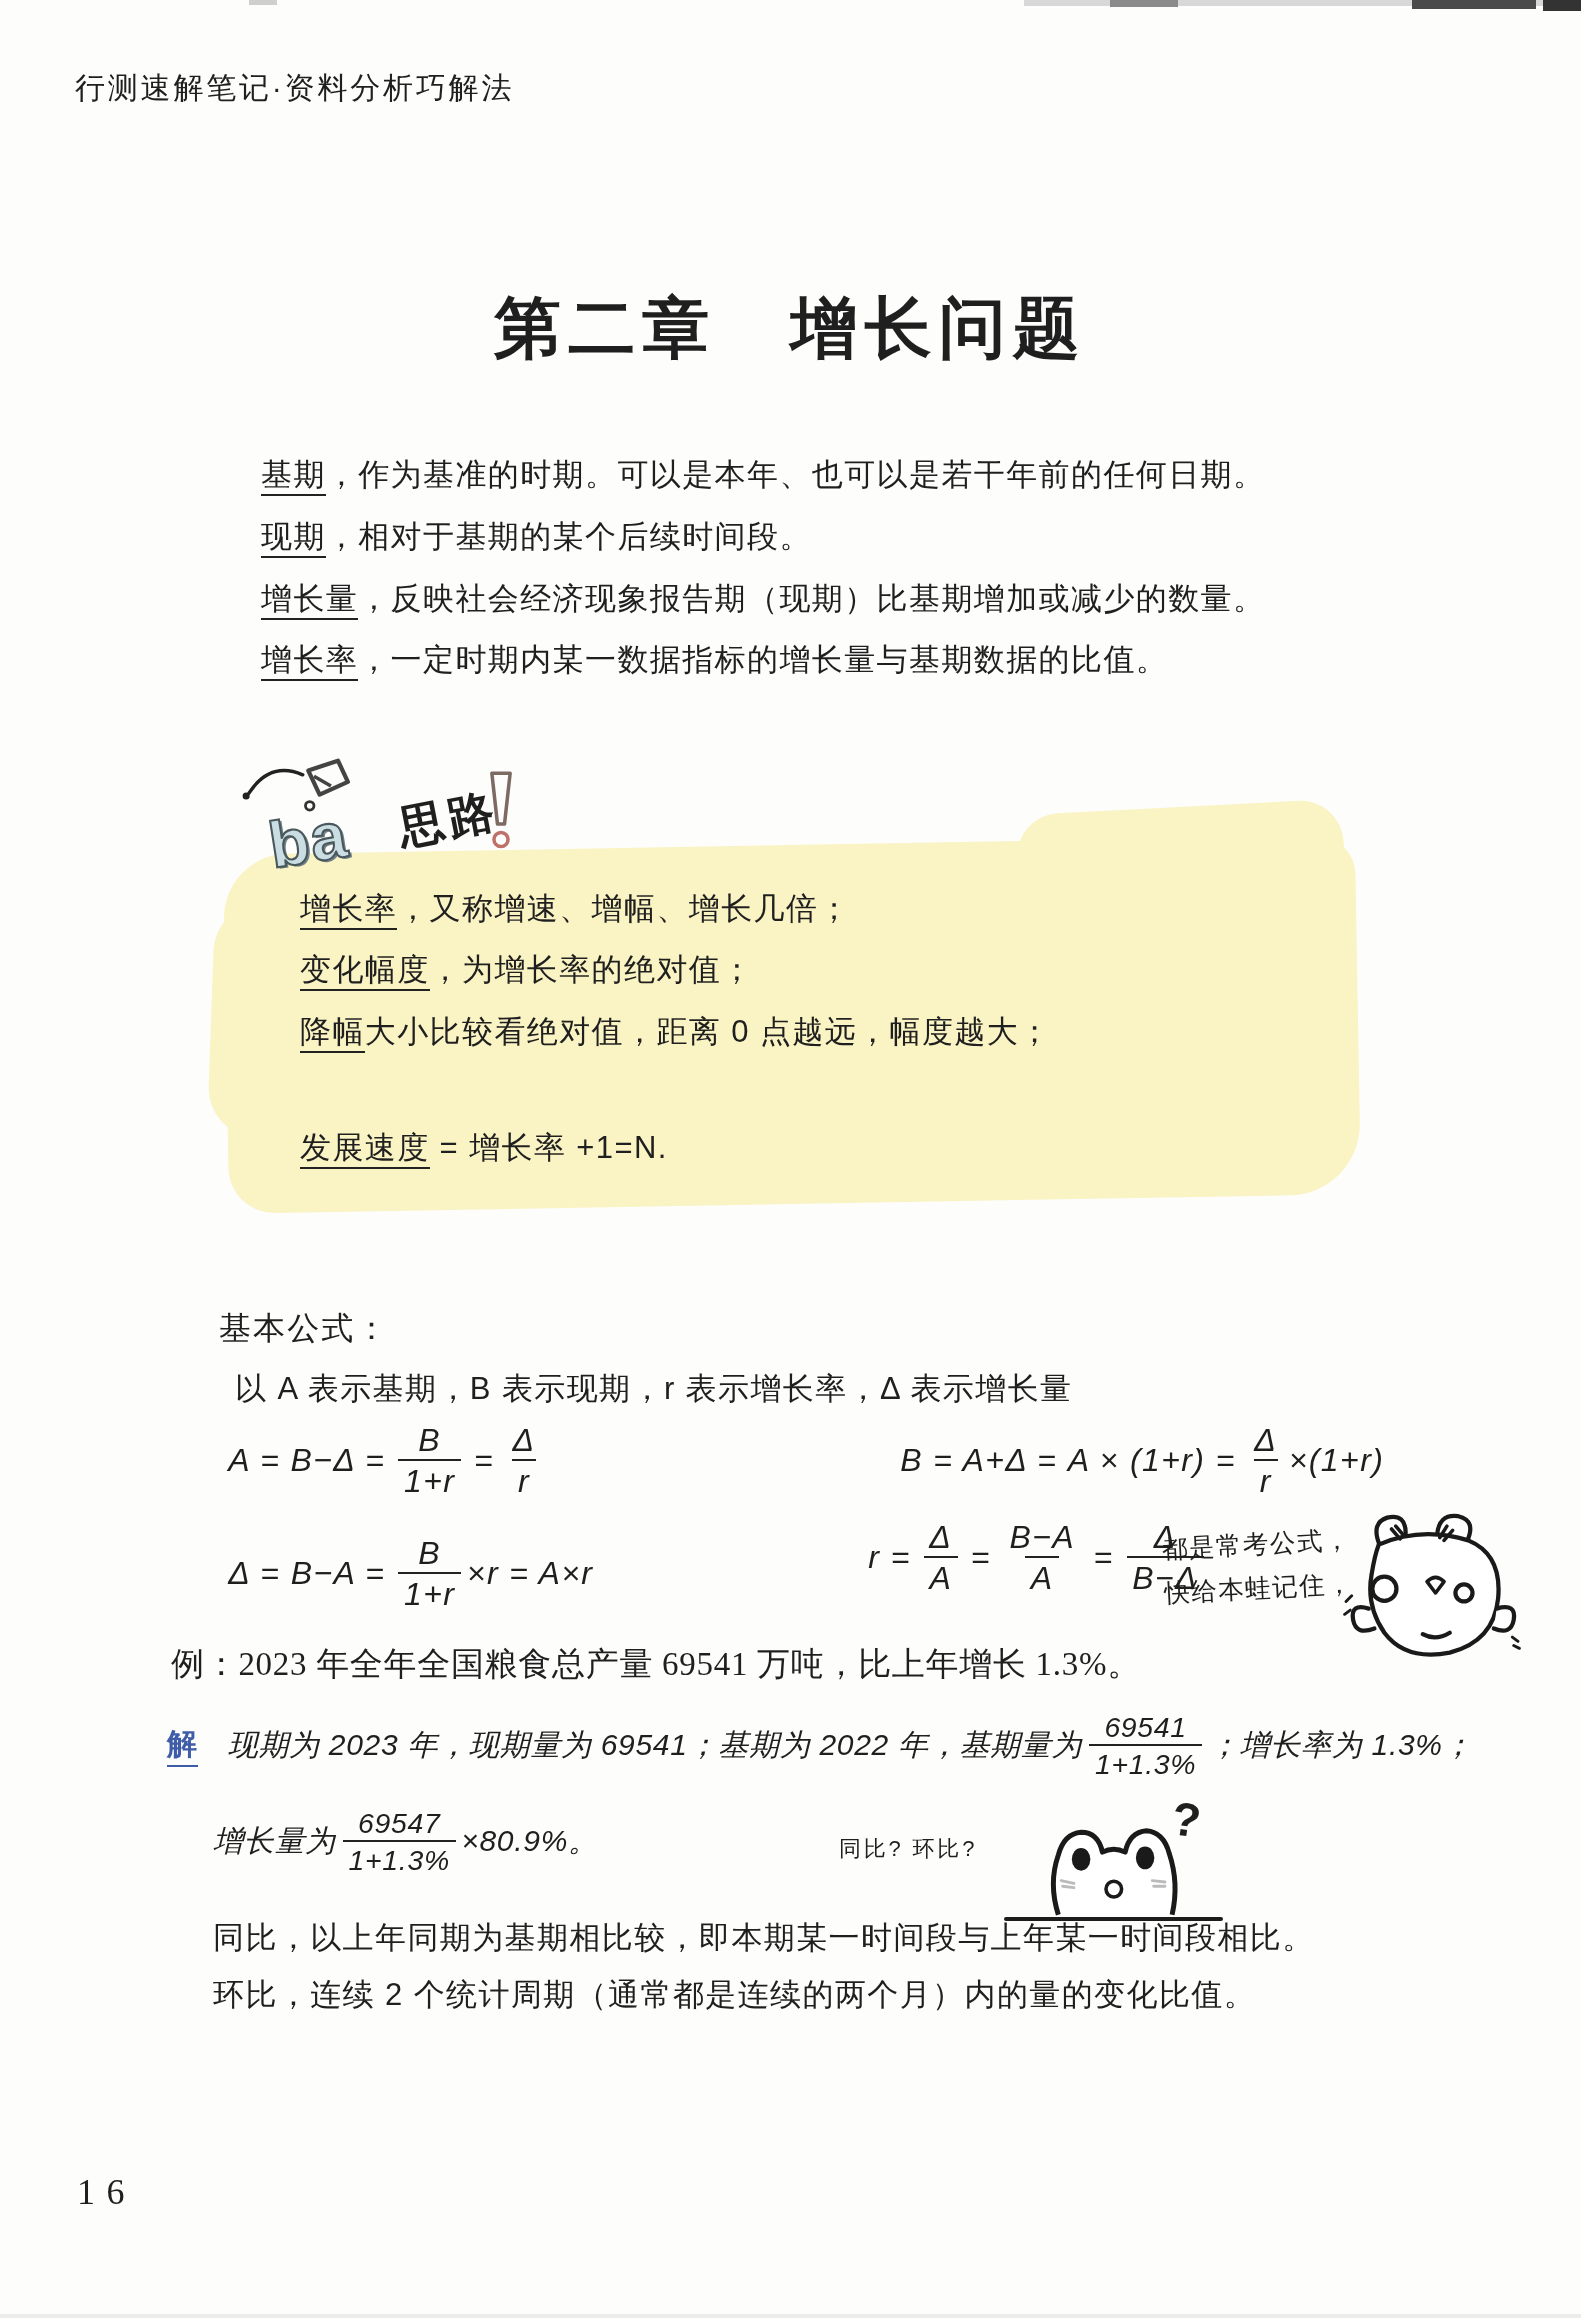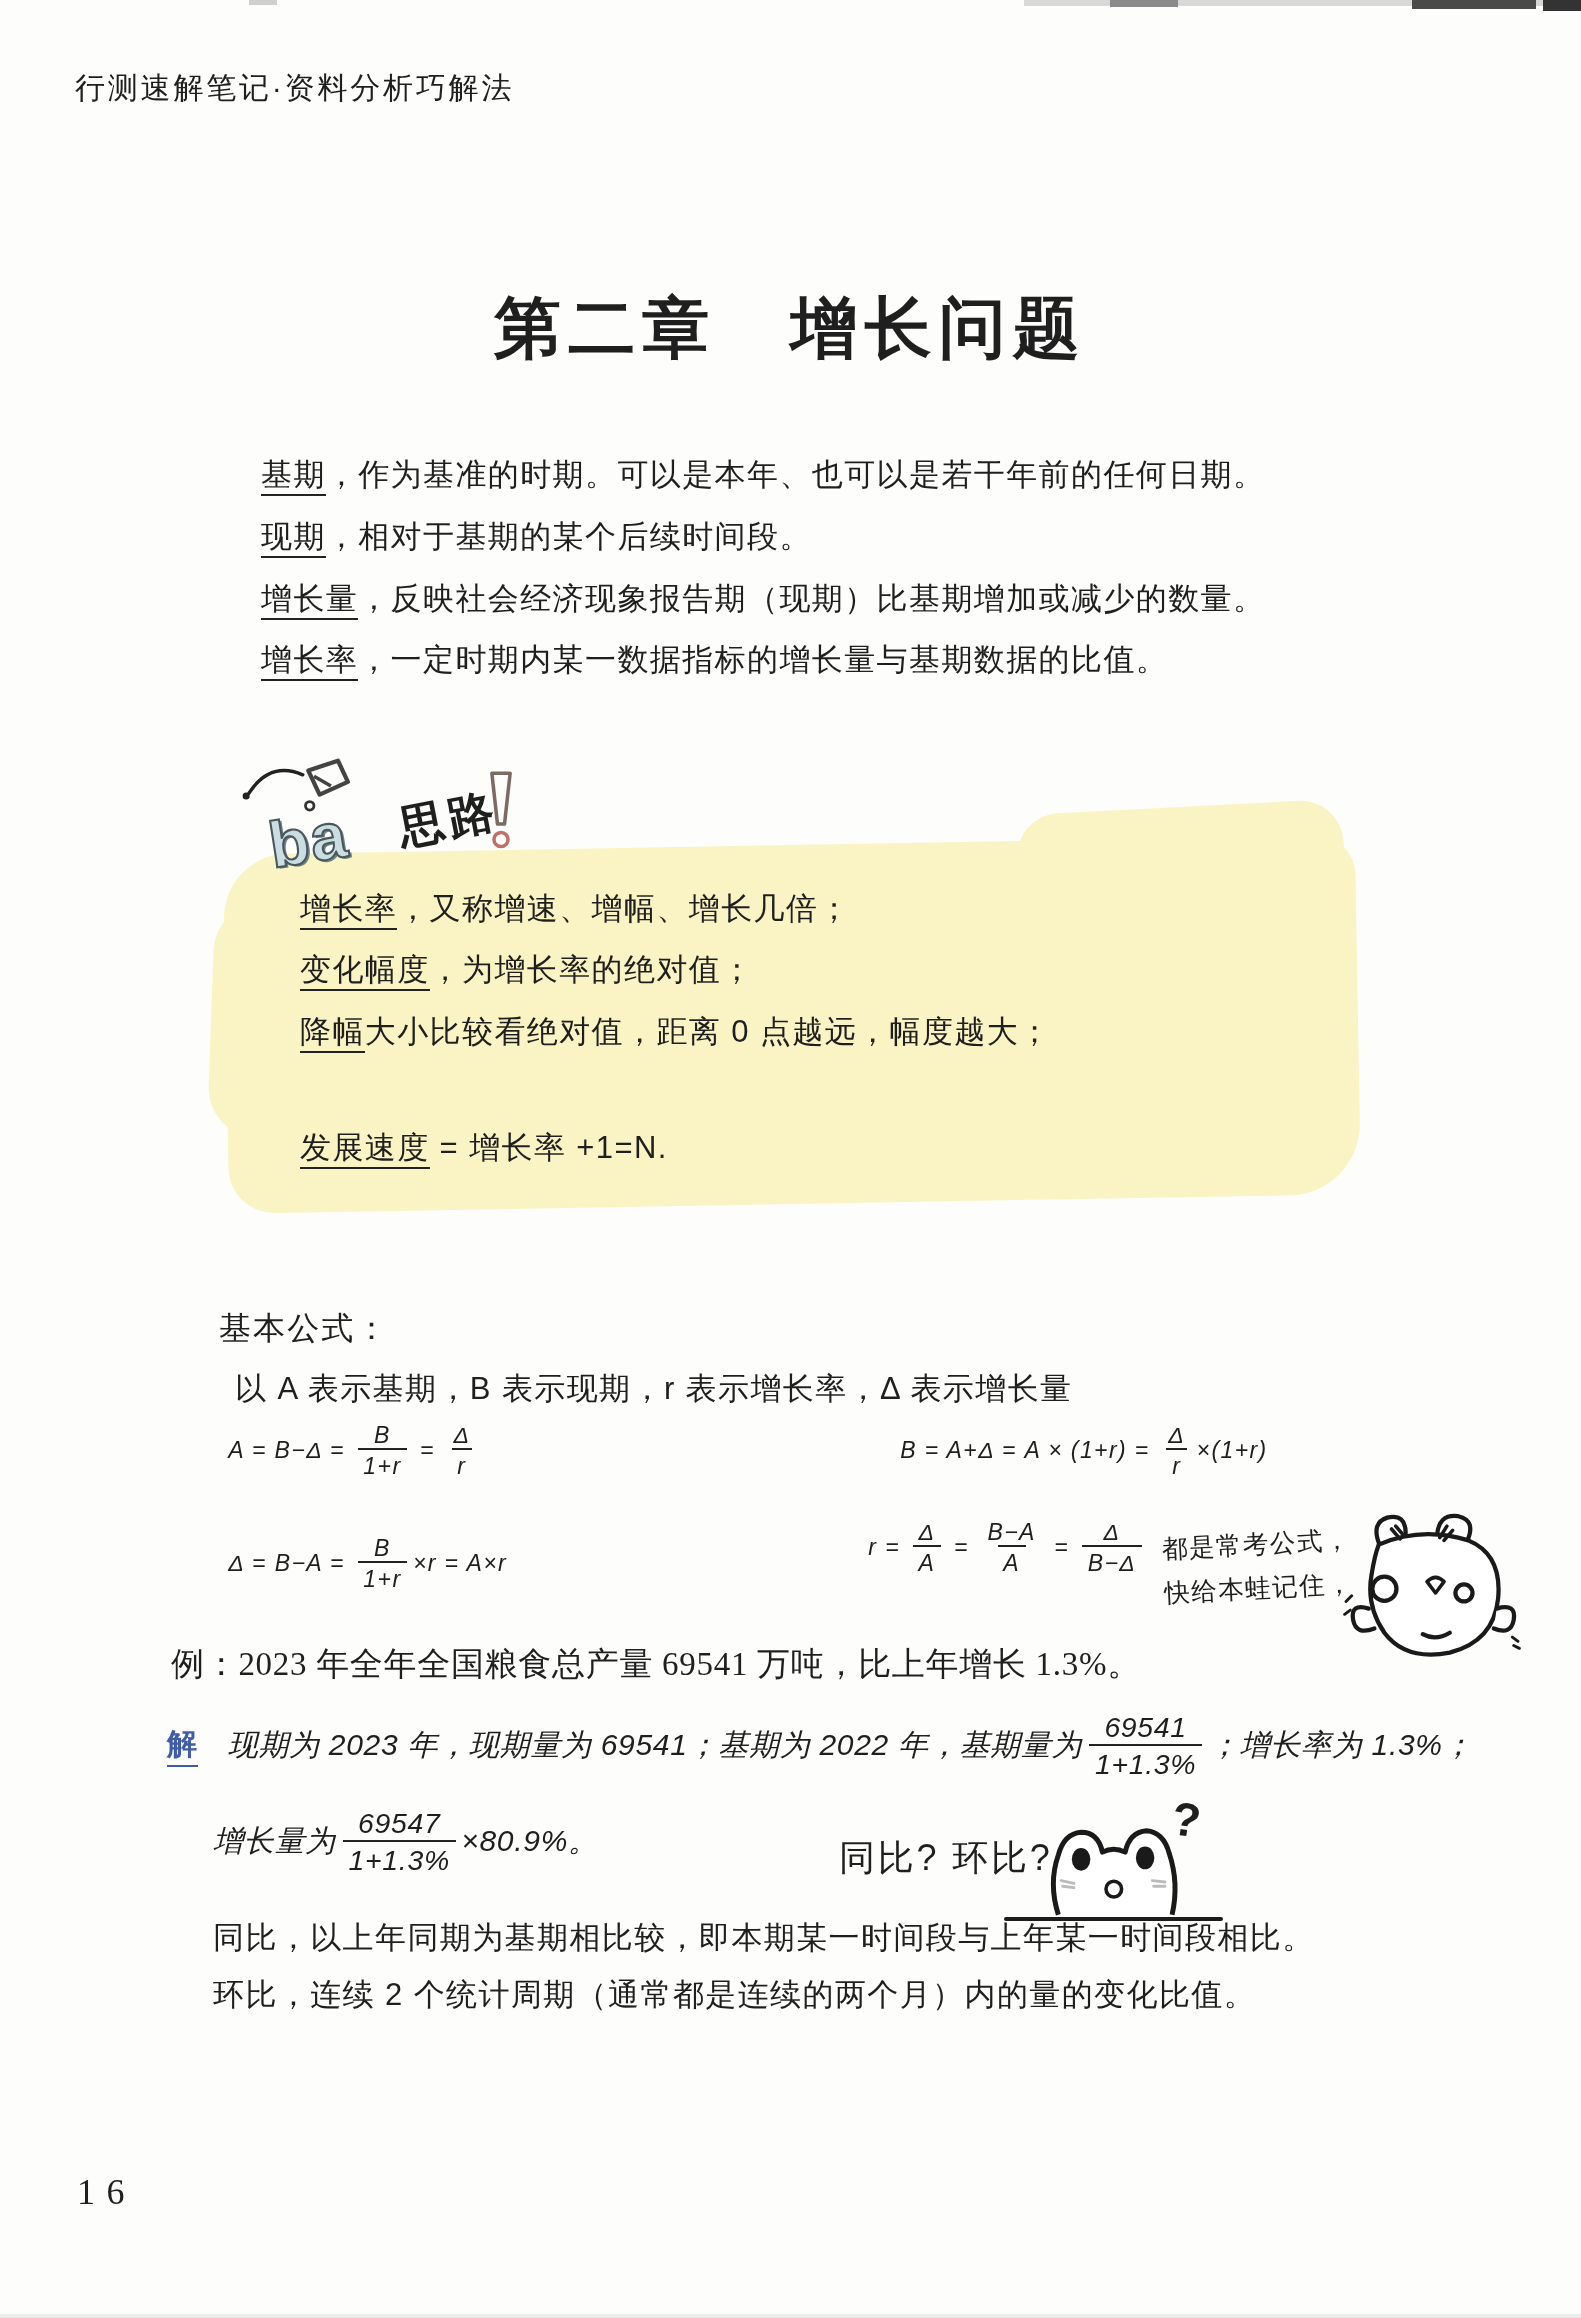--- a/index.html
+++ b/index.html
@@ -27,37 +27,37 @@
   
   .silu-letters{
     left:269px;top:802px;font-size:65px;font-weight:bold;color:#c9dde2;
     transform:rotate(-9deg);-webkit-text-stroke:2.1px #4a585c;
     text-shadow:2.1px 2.1px 0 #6f8288;letter-spacing:1.4px;
   }
   .silu-label{left:398px;top:789px;font-size:46px;font-weight:bold;transform:rotate(-11deg);letter-spacing:4.3px;}
   
   .fheading{left:219px;top:1307px;font-size:32px;letter-spacing:2.1px;}
   .fintro{left:235px;top:1368px;font-size:31px;letter-spacing:1.4px;}
-  .formula{display:flex;align-items:center;font-size:23px;font-style:italic;letter-spacing:1.4px;white-space:nowrap;}
+  .formula{display:flex;align-items:center;font-size:32px;font-style:italic;letter-spacing:1.4px;white-space:nowrap;}
   .formula span{margin:0 4.3px;}
   .frac{display:inline-flex;flex-direction:column;align-items:center;margin:0 7.1px;line-height:1.15;}
   .frac .den{border-top:2.1px solid #222;padding:2.1px 5.7px 0 5.7px;}
   .frac .num{padding:0 5.7px;}
   .f1{left:224px;top:1422px;}
   .f2{left:896px;top:1422px;}
   .f3{left:224px;top:1523px;margin-top:12px;}
   .f4{left:864px;top:1519px;}
   .fnote{left:1163px;top:1523px;font-size:25.6px;line-height:1.7;transform:rotate(-3deg);letter-spacing:1.4px;}
   .example{left:171px;top:1642px;font-size:33px;letter-spacing:0.7px;}
   .sol-line{display:flex;align-items:center;font-size:30px;font-style:italic;letter-spacing:0.7px;white-space:nowrap;}
   .sol1{left:167px;top:1711px;}
   .sol2{left:213px;top:1807px;}
   .sol-line .frac{font-size:28.4px;}
   .sol-marker{color:#3f5ca8;font-weight:bold;font-style:normal;margin-right:30px;border-bottom:2.1px solid #3f5ca8;}
-  .tongbi{left:839px;top:1834px;font-size:36px;letter-spacing:2.8px;}
+  .tongbi{left:839px;top:1834px;font-size:22px;letter-spacing:2.8px;}
   .frog-q{left:1172px;top:1792px;font-size:47px;font-weight:bold;transform:rotate(8deg);}
   .ground{left:1004px;top:1917px;width:219px;height:3.6px;background:#1c1c1c;border-radius:2.1px;}
   .comp-line{left:213px;font-size:31px;letter-spacing:1.4px;white-space:nowrap;}
   .pagenum{left:77px;top:2171px;font-size:36px;letter-spacing:11.4px;font-family:Liberation Serif, serif;}
   
   .strip{background:#b9b9b9;}
   .s1{left:1024px;top:0;width:557px;height:6.4px;opacity:.55;}
   .s2{left:1412px;top:0;width:124px;height:9.2px;background:#4a4a4a;}
   .s3{left:1543px;top:0;width:38px;height:10.7px;background:#333;}
   .s4{left:1110px;top:0;width:68px;height:7.1px;background:#8a8a8a;}

